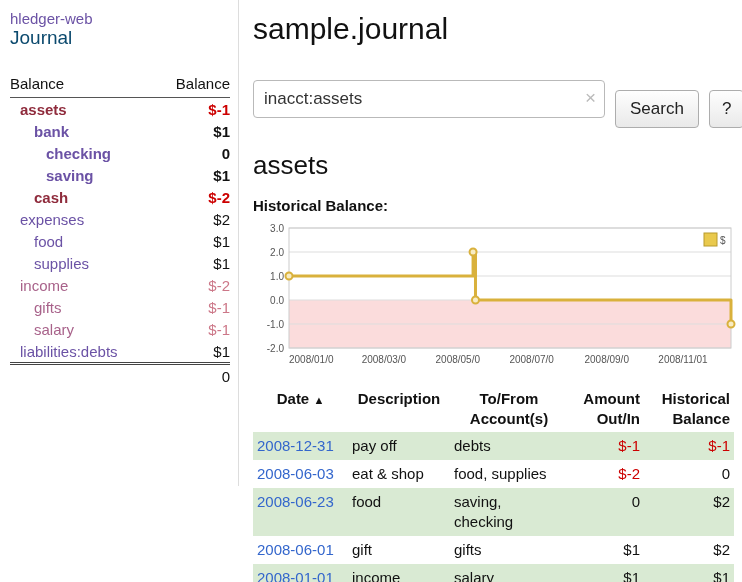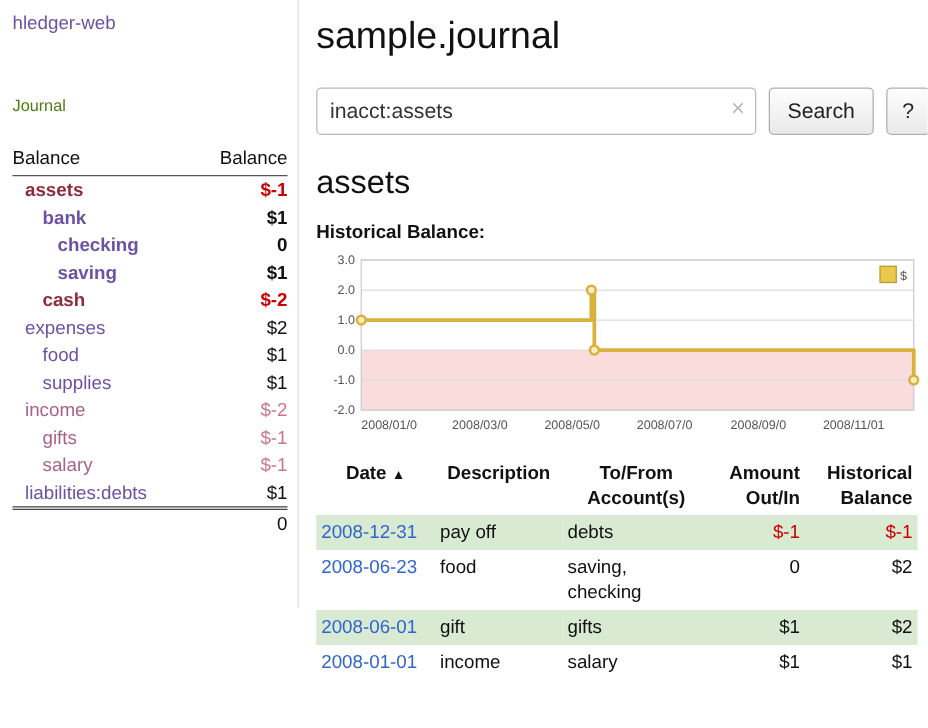--- a/index.html
+++ b/index.html
@@ -12,21 +12,21 @@
   }
   .app { display: flex; width: 742px; height: 582px; }
 
   
   .sidebar {
     flex: 0 0 239px; width: 239px; height: 486px;
     padding: 10px 8px 0 10px;
     border-right: 1px solid #ddd;
   }
   .brand { display: block; color: #6b52a5; text-decoration: none; font-size: 15px; }
-  .journal-link { display: block; color: #4d7c0f; text-decoration: none; font-size: 13px; margin-top: 50px; }
+  .journal-link { display: block; color: #0c4a6e; text-decoration: none; font-size: 19px; }
   .acct-table { width: 100%; border-collapse: collapse; margin-top: 24px; font-size: 15px; }
   .acct-table th { font-weight: 400; text-align: left; padding: 2px 0 5px 0; border-bottom: 1px solid #555; }
   .acct-table th.ar { text-align: right; }
   .acct-table td { padding: 2.5px 0; }
   .ar { text-align: right; }
   a.acct { text-decoration: none; color: #6b52a5; }
   a.acct.red { color: #8f2b3c; }
   a.acct.mauve { color: #a8628a; }
   .bold { font-weight: bold; }
   td.ind1 { padding-left: 10px; }
@@ -45,21 +45,21 @@
     width: 352px; height: 38px; font-size: 17px;
     font-family: "Liberation Sans", sans-serif;
     padding: 6px 30px 6px 10px;
     border: 1px solid #b9b9b9; border-radius: 4px; color: #333;
   }
   .clear { position: absolute; right: 9px; top: 7px; color: #bbb; font-size: 19px; cursor: pointer; }
   .btn {
     height: 38px; padding: 0 14px; font-size: 17px;
     font-family: "Liberation Sans", sans-serif;
     border: 1px solid #adadad; border-radius: 4px;
-    background: linear-gradient(#fefefe, #e9e9e9); color: #222; cursor: pointer;
+    background: linear-gradient(#fefefe, #e9e9e9); color: #222; cursor: pointer; margin-top: 20px;
   }
   .btn.help { padding: 0 12px; }
   h2 { font-size: 26px; font-weight: 400; margin: 0 0 16px 0; }
   .chart-title { font-weight: bold; font-size: 15px; margin: 0 0 6px 0; }
   #chart-svg { display: block; }
   #chart-svg text.tick { font-family: "Liberation Sans", sans-serif; font-size: 10px; fill: #555; }
 
   
   .register { border-collapse: collapse; table-layout: fixed; width: 481px; font-size: 15px; margin-top: 14px; }
   .register th { font-weight: bold; vertical-align: top; text-align: center; padding: 3px 4px; line-height: 20px; }
@@ -221,20 +221,27 @@
       </thead>
       <tbody>
         <tr>
           <td><a href="#" class="datelink">2008-12-31</a></td>
           <td>pay off</td>
           <td>debts</td>
           <td class="ar neg">$-1</td>
           <td class="ar neg">$-1</td>
         </tr>
         <tr>
+          <td><a href="#" class="datelink">2008-06-03</a></td>
+          <td>eat &amp; shop</td>
+          <td>food, supplies</td>
+          <td class="ar neg">$-2</td>
+          <td class="ar">0</td>
+        </tr>
+        <tr>
           <td><a href="#" class="datelink">2008-06-23</a></td>
           <td>food</td>
           <td>saving, checking</td>
           <td class="ar">0</td>
           <td class="ar">$2</td>
         </tr>
         <tr>
           <td><a href="#" class="datelink">2008-06-01</a></td>
           <td>gift</td>
           <td>gifts</td>

